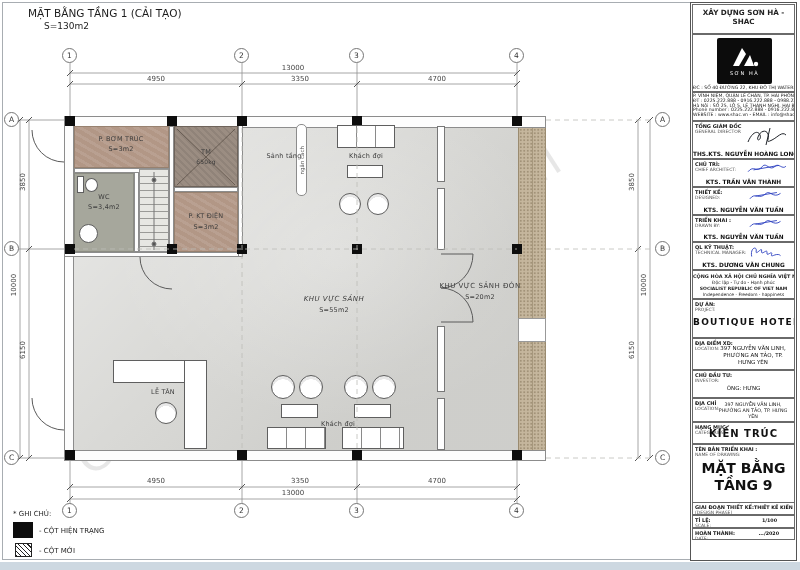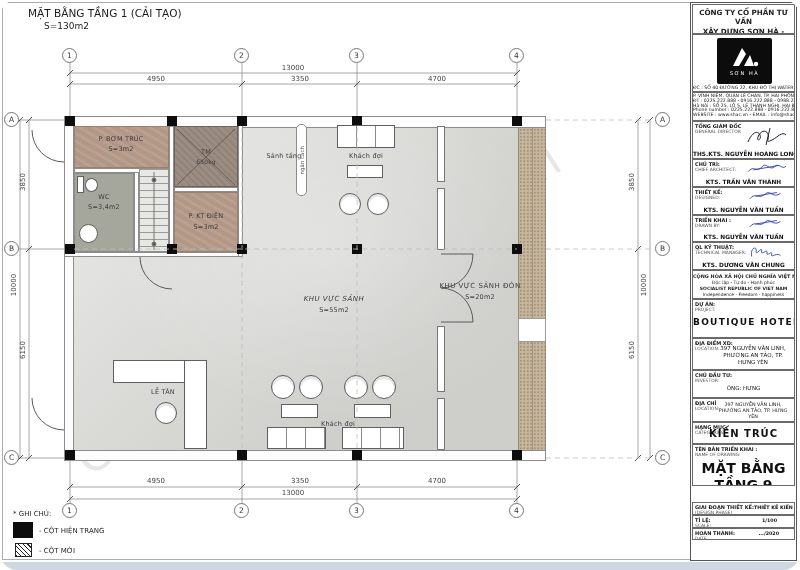--- a/index.html
+++ b/index.html
@@ -1,18 +1,18 @@
 <!DOCTYPE html>
 <html><head>
 <meta charset="utf-8">
 <style>
   html,body{margin:0;padding:0;background:#fff;}
   *{box-sizing:border-box;}
   .sheet{position:relative;width:800px;height:570px;background:#ffffff;overflow:hidden;
-         font-family:"DejaVu Sans",sans-serif;color:#222;border-radius:17px;}
+         font-family:"DejaVu Sans",sans-serif;color:#222;}
   .abs{position:absolute;}
   .sheet-border{left:2px;top:2px;width:794px;height:558px;border:1px solid #a8adb2;}
   .page-edge{left:0;top:562px;width:800px;height:8px;background:#cdd8e1;}
   
   .plan-title{font-size:10.5px;color:#1c1c1c;white-space:nowrap;}
   .plan-sub{font-size:9px;color:#1c1c1c;}
   .watermark{font-size:46px;letter-spacing:3px;color:#c4c4c4;opacity:.40;white-space:nowrap;
              transform:rotate(-33deg);pointer-events:none;}
   .floor{background-color:#d9d9d6;
          background-image:linear-gradient(135deg,rgba(255,255,255,.35) 10%,transparent 45%,rgba(150,150,145,.16) 75%),
@@ -238,21 +238,20 @@
     <div class="abs colm" style="left:13px;top:522px;width:20px;height:16px;"></div>
     <div class="abs legend-lbl" style="left:39px;top:527px;">- CỘT HIỆN TRẠNG</div>
     <div class="abs hatchbox" style="left:15px;top:543px;width:17px;height:14px;"></div>
     <div class="abs legend-lbl" style="left:39px;top:547px;">- CỘT MỚI</div>
   </div>
 
   <div class="abs titleblock" style="left:690px;top:2px;width:107px;height:559px;">
 
     <div class="tbsec" style="top:1px;height:30px;">
       <div class="company">
-        <div>CÔNG TY CỔ PHẦN TƯ VẤN</div>
         <div>XÂY DỰNG SƠN HÀ - SHAC</div>
       </div>
     </div>
 
     <div class="tbsec" style="top:31px;height:58px;">
       <div class="logo-box">
         <svg width="30" height="22" viewBox="0 0 30 22">
           <polygon points="3,20 12,2 16,8 9,20" fill="#fff"></polygon>
           <polygon points="14,20 20,9 24,20" fill="#fff"></polygon>
           <circle cx="26" cy="18" r="2.2" fill="#fff"></circle>
@@ -349,21 +348,21 @@
       <div class="tl-en">LOCATION:</div>
       <div class="midval" style="margin-top:-11px;padding-left:22px;font-size:4.8px;">397 NGUYỄN VĂN LINH, PHƯỜNG AN TẢO, TP. HƯNG YÊN</div>
     </div>
 
     <div class="tbsec" style="top:419px;height:22px;">
       <div class="tl-vi">HẠNG MỤC:</div>
       <div class="tl-en">CATEGORIES:</div>
       <div class="bigval" style="font-size:10px;letter-spacing:1px;margin-top:-7px;">KIẾN TRÚC</div>
     </div>
 
-    <div class="tbsec" style="top:441px;height:42px;">
+    <div class="tbsec" style="top:441px;height:71px;">
       <div class="tl-vi">TÊN BẢN TRIỂN KHAI :</div>
       <div class="tl-en">NAME OF DRAWING:</div>
       <div class="bigval" style="font-size:14px;margin-top:3px;">MẶT BẰNG</div>
       <div class="bigval" style="font-size:14px;margin-top:1px;">TẦNG 9</div>
     </div>
 
     <div class="tbsec rowflex" style="top:499px;height:13px;">
       <div>
         <div class="tl-vi">GIAI ĐOẠN THIẾT KẾ:</div>
         <div class="tl-en">(DESIGN PHASE)</div>

